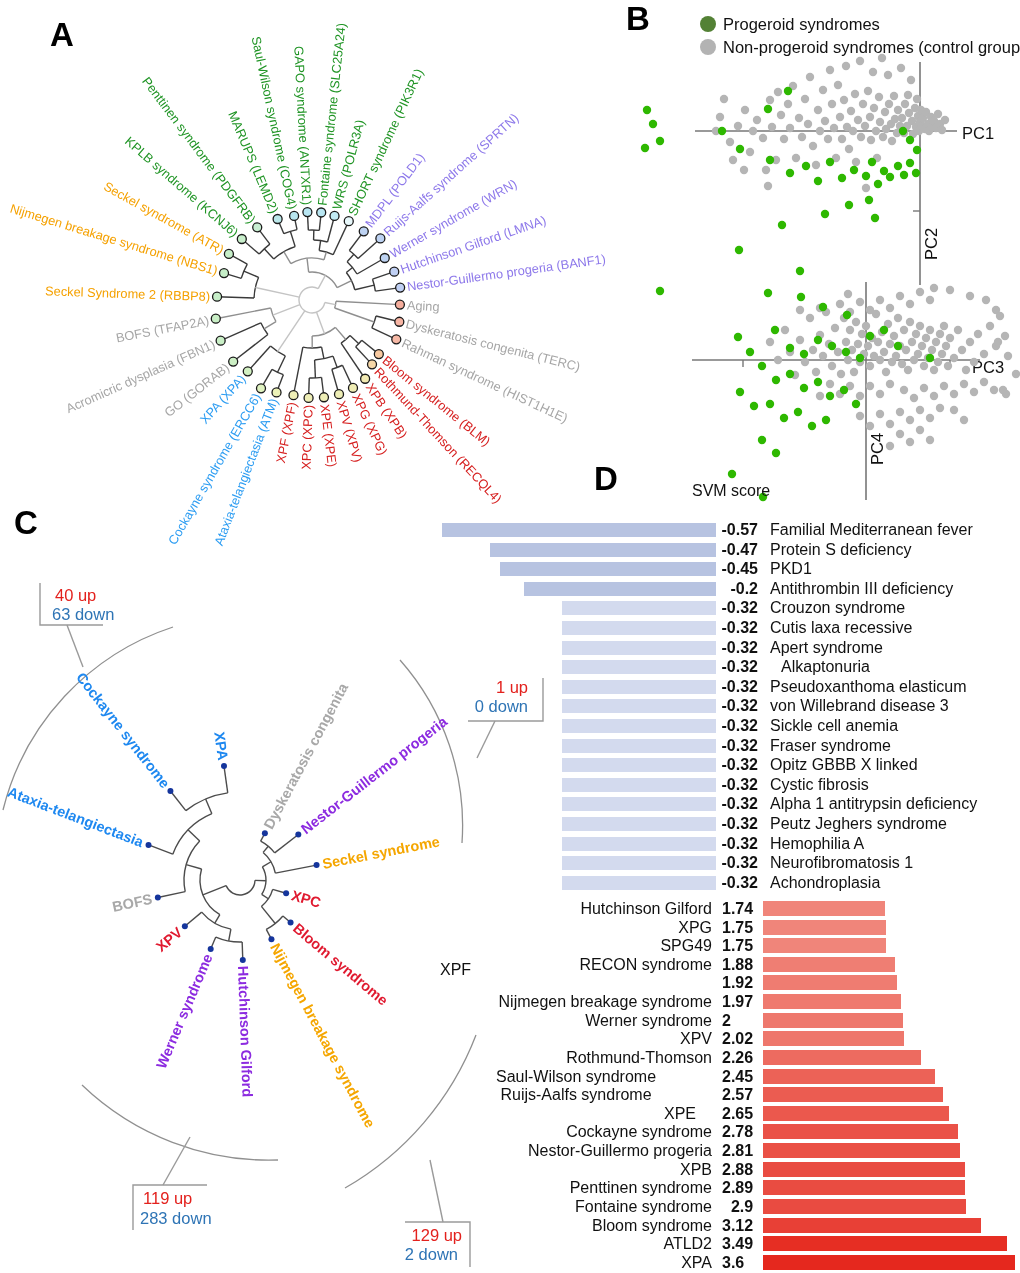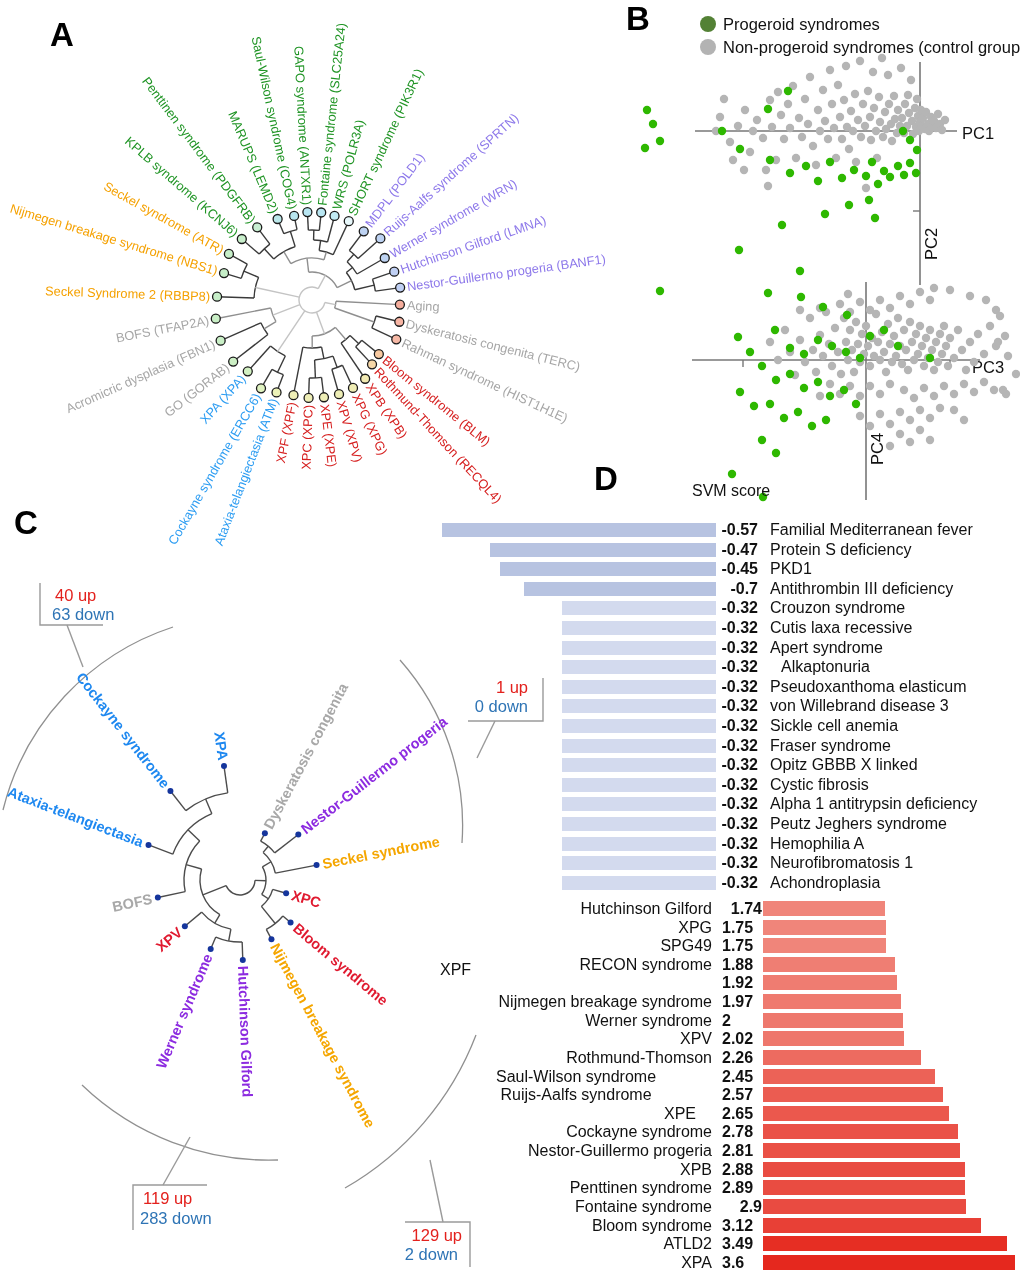--- a/index.html
+++ b/index.html
@@ -606,21 +606,21 @@
 <div class="bar" style="left:42px;top:63px;width:274px;height:14px;background:#b7c3e1"></div>
     <div class="score" style="left:312px;top:61px;width:46px;text-align:right">-0.57</div>
     <div class="dlabel" style="left:370px;top:61px">Familial Mediterranean fever</div>
     <div class="bar" style="left:90px;top:82.6px;width:226px;height:14px;background:#b7c3e1"></div>
     <div class="score" style="left:312px;top:80.6px;width:46px;text-align:right">-0.47</div>
     <div class="dlabel" style="left:370px;top:80.6px">Protein S deficiency</div>
     <div class="bar" style="left:100px;top:102.2px;width:216px;height:14px;background:#b7c3e1"></div>
     <div class="score" style="left:312px;top:100.2px;width:46px;text-align:right">-0.45</div>
     <div class="dlabel" style="left:370px;top:100.2px">PKD1</div>
     <div class="bar" style="left:124px;top:121.80000000000001px;width:192px;height:14px;background:#b7c3e1"></div>
-    <div class="score" style="left:312px;top:119.80000000000001px;width:46px;text-align:right">-0.7</div>
+    <div class="score" style="left:312px;top:119.80000000000001px;width:46px;text-align:right">-0.2</div>
     <div class="dlabel" style="left:370px;top:119.80000000000001px">Antithrombin III deficiency</div>
     <div class="bar" style="left:162px;top:141.4px;width:154px;height:14px;background:#d3daee"></div>
     <div class="score" style="left:312px;top:139.4px;width:46px;text-align:right">-0.32</div>
     <div class="dlabel" style="left:370px;top:139.4px">Crouzon syndrome</div>
     <div class="bar" style="left:162px;top:161px;width:154px;height:14px;background:#d3daee"></div>
     <div class="score" style="left:312px;top:159px;width:46px;text-align:right">-0.32</div>
     <div class="dlabel" style="left:370px;top:159px">Cutis laxa recessive</div>
     <div class="bar" style="left:162px;top:180.60000000000002px;width:154px;height:14px;background:#d3daee"></div>
     <div class="score" style="left:312px;top:178.60000000000002px;width:46px;text-align:right">-0.32</div>
     <div class="dlabel" style="left:370px;top:178.60000000000002px">Apert syndrome</div>
@@ -654,21 +654,21 @@
     <div class="bar" style="left:162px;top:376.6px;width:154px;height:14px;background:#d3daee"></div>
     <div class="score" style="left:312px;top:374.6px;width:46px;text-align:right">-0.32</div>
     <div class="dlabel" style="left:370px;top:374.6px">Hemophilia A</div>
     <div class="bar" style="left:162px;top:396.20000000000005px;width:154px;height:14px;background:#d3daee"></div>
     <div class="score" style="left:312px;top:394.20000000000005px;width:46px;text-align:right">-0.32</div>
     <div class="dlabel" style="left:370px;top:394.20000000000005px">Neurofibromatosis 1</div>
     <div class="bar" style="left:162px;top:415.8px;width:154px;height:14px;background:#d3daee"></div>
     <div class="score" style="left:312px;top:413.8px;width:46px;text-align:right">-0.32</div>
     <div class="dlabel" style="left:370px;top:413.8px">Achondroplasia</div>
     <div class="dlabel" style="left:40px;top:440px;width:272px;text-align:right">Hutchinson Gilford</div>
-    <div class="score" style="left:322px;top:440px;width:40px;text-align:right">1.74</div>
+    <div class="score" style="left:322px;top:440px;width:40px;text-align:left">1.74</div>
     <div class="bar" style="left:363px;top:441px;width:122px;height:15px;background:rgb(240,133,122)"></div>
     <div class="dlabel" style="left:40px;top:458.62px;width:272px;text-align:right">XPG</div>
     <div class="score" style="left:322px;top:458.62px;width:40px;text-align:left">1.75</div>
     <div class="bar" style="left:363px;top:459.62px;width:123px;height:15px;background:rgb(240,133,122)"></div>
     <div class="dlabel" style="left:40px;top:477.24px;width:272px;text-align:right">SPG49</div>
     <div class="score" style="left:322px;top:477.24px;width:40px;text-align:left">1.75</div>
     <div class="bar" style="left:363px;top:478.24px;width:123px;height:15px;background:rgb(240,133,122)"></div>
     <div class="dlabel" style="left:40px;top:495.86px;width:272px;text-align:right">RECON syndrome</div>
     <div class="score" style="left:322px;top:495.86px;width:40px;text-align:left">1.88</div>
     <div class="bar" style="left:363px;top:496.86px;width:132px;height:15px;background:rgb(239,126,115)"></div>
@@ -702,21 +702,21 @@
     <div class="dlabel" style="left:40px;top:682.06px;width:272px;text-align:right">Nestor-Guillermo progeria</div>
     <div class="score" style="left:322px;top:682.06px;width:40px;text-align:left">2.81</div>
     <div class="bar" style="left:363px;top:683.06px;width:197px;height:15px;background:rgb(234,80,69)"></div>
     <div class="dlabel" style="left:40px;top:700.6800000000001px;width:272px;text-align:right">XPB</div>
     <div class="score" style="left:322px;top:700.6800000000001px;width:40px;text-align:left">2.88</div>
     <div class="bar" style="left:363px;top:701.6800000000001px;width:202px;height:15px;background:rgb(233,76,66)"></div>
     <div class="dlabel" style="left:40px;top:719.3px;width:272px;text-align:right">Penttinen syndrome</div>
     <div class="score" style="left:322px;top:719.3px;width:40px;text-align:left">2.89</div>
     <div class="bar" style="left:363px;top:720.3px;width:202px;height:15px;background:rgb(233,76,65)"></div>
     <div class="dlabel" style="left:40px;top:737.9200000000001px;width:272px;text-align:right">Fontaine syndrome</div>
-    <div class="score" style="left:322px;top:737.9200000000001px;width:40px;text-align:right">2.9</div>
+    <div class="score" style="left:322px;top:737.9200000000001px;width:40px;text-align:center">2.9</div>
     <div class="bar" style="left:363px;top:738.9200000000001px;width:203px;height:15px;background:rgb(233,75,65)"></div>
     <div class="dlabel" style="left:40px;top:756.54px;width:272px;text-align:right">Bloom syndrome</div>
     <div class="score" style="left:322px;top:756.54px;width:40px;text-align:left">3.12</div>
     <div class="bar" style="left:363px;top:757.54px;width:218px;height:15px;background:rgb(232,64,54)"></div>
     <div class="dlabel" style="left:40px;top:775.1600000000001px;width:272px;text-align:right">ATLD2</div>
     <div class="score" style="left:322px;top:775.1600000000001px;width:40px;text-align:left">3.49</div>
     <div class="bar" style="left:363px;top:776.1600000000001px;width:244px;height:15px;background:rgb(230,46,35)"></div>
     <div class="dlabel" style="left:40px;top:793.78px;width:272px;text-align:right">XPA</div>
     <div class="score" style="left:322px;top:793.78px;width:40px;text-align:left">3.6</div>
     <div class="bar" style="left:363px;top:794.78px;width:252px;height:15px;background:rgb(229,40,30)"></div>

